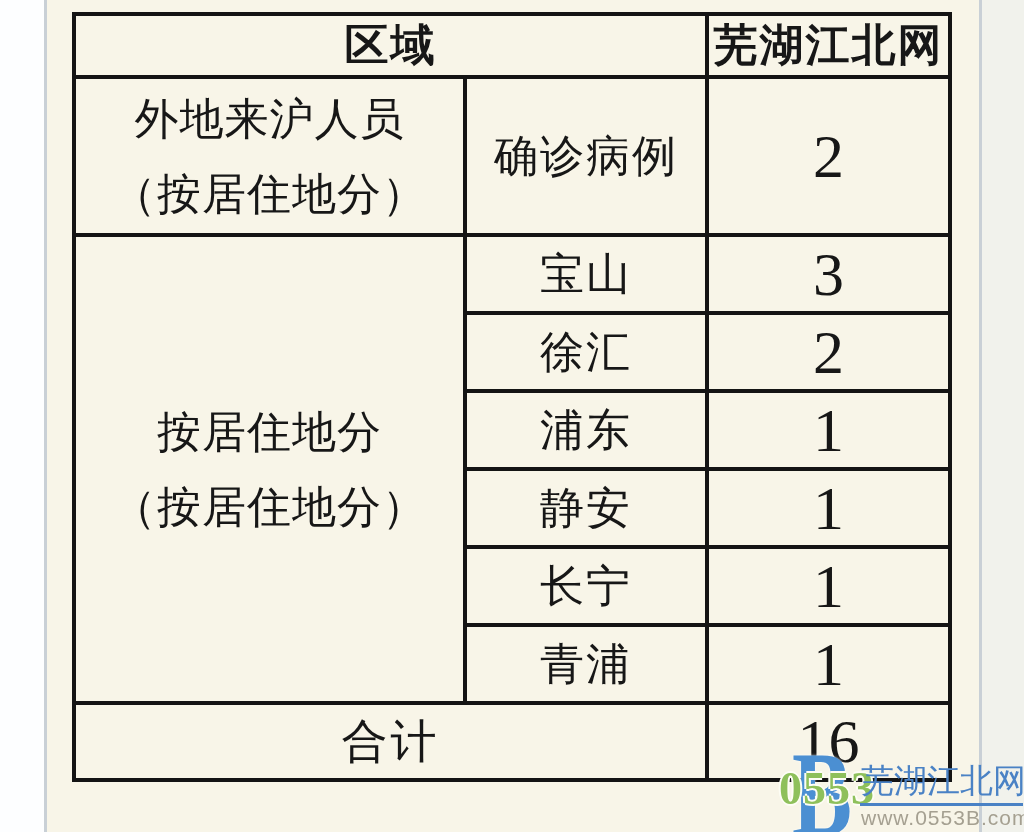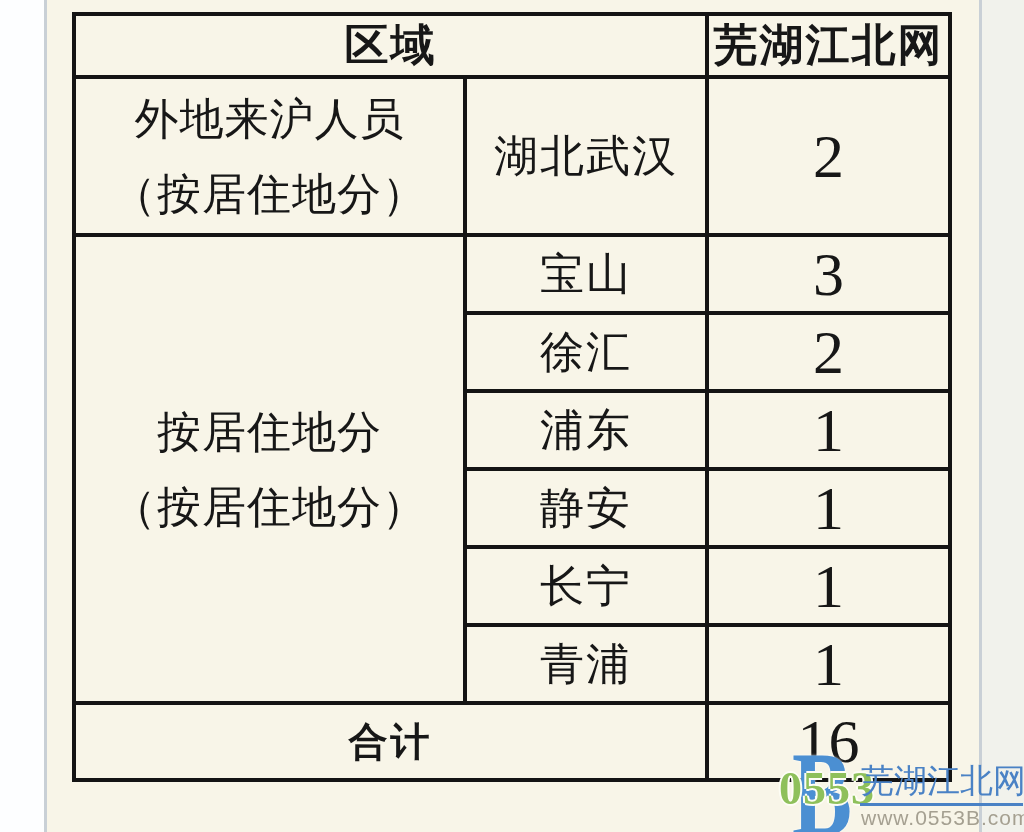--- a/index.html
+++ b/index.html
@@ -30,21 +30,21 @@
   tr.r-head  { height:62px; }
   tr.r-g1    { height:158px; }
   tr.r       { height:78px; }
   tr.r-foot  { height:77px; }
 
   .cases th { font-size:44px; font-weight:bold; letter-spacing:2px; }
   td.group  { font-size:44px; font-weight:normal; }
   td.group .gline { line-height:75px; letter-spacing:1px; }
   td.area   { font-size:44px; letter-spacing:2px; }
   td.num    { font-size:62px; font-family:"Liberation Serif", serif; font-weight:normal; }
-  td.total  { font-size:39px; font-weight:bold; letter-spacing:3px; }
+  td.total  { font-size:46px; font-weight:normal; letter-spacing:3px; }
 
   
   .watermark { position:absolute; left:0; top:0; width:1024px; height:832px; pointer-events:none; z-index:5; }
   .wm-b {
     position:absolute; left:792px; top:735px;
     font-family:"Liberation Serif", serif; font-weight:bold;
     font-size:120px; line-height:1; color:#4b8fd2;
     transform:scaleX(0.75); transform-origin:left top;
     text-shadow:0 0 3px rgba(255,255,255,0.85);
   }
@@ -85,21 +85,21 @@
       <tr class="r-head">
         <th colspan="2">区域</th>
         <th>芜湖江北网</th>
       </tr>
 
       <tr class="r-g1">
         <td class="group">
           <div class="gline">外地来沪人员</div>
           <div class="gline">（按居住地分）</div>
         </td>
-        <td class="area">湖北武汉</td>
+        <td class="area">确诊病例</td>
         <td class="num">2</td>
       </tr>
 
       <tr class="r">
         <td class="group" rowspan="6">
           <div class="gline">按居住地分</div>
           <div class="gline">（按居住地分）</div>
         </td>
         <td class="area">宝山</td>
         <td class="num">3</td>

